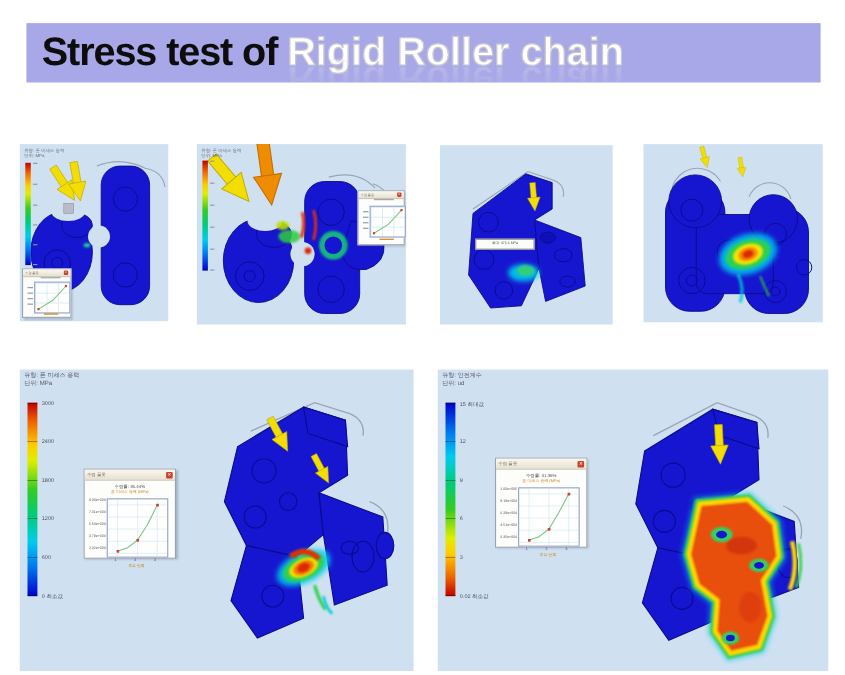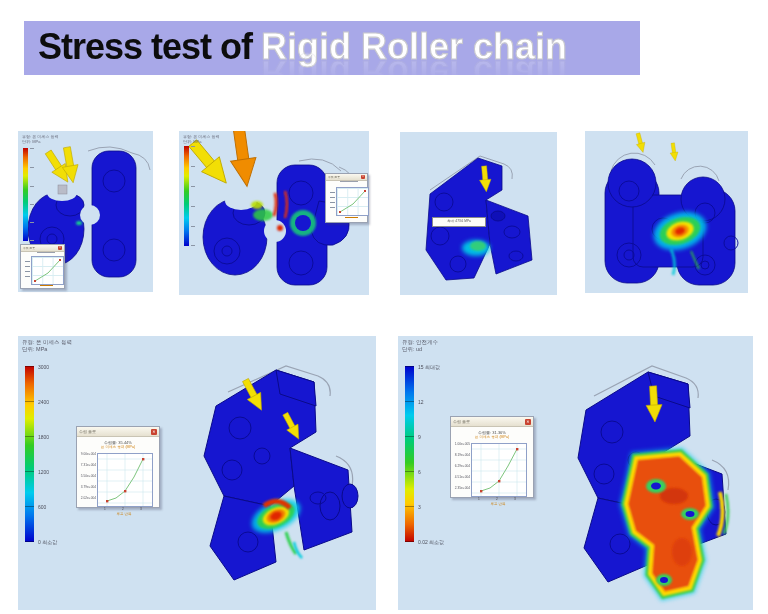--- a/index.html
+++ b/index.html
@@ -1,20 +1,20 @@
 <!DOCTYPE html>
 <html><head>
 <meta charset="utf-8">
 <style>
   html,body{margin:0;padding:0;background:#fff;}
   #page{position:relative;width:768px;height:614px;background:#ffffff;overflow:hidden;
         font-family:"Liberation Sans",sans-serif;}
 
   
-  .banner{position:absolute;left:24px;top:21px;width:616px;height:54px;background:#a8a8e8;
+  .banner{position:absolute;left:24px;top:21px;width:722px;height:54px;background:#a8a8e8;
           overflow:hidden;white-space:nowrap;padding-left:14px;box-sizing:border-box;}
   .t-black{font-size:36px;font-weight:bold;color:#0d0d0d;line-height:52px;letter-spacing:-1px;}
   .t-wrap{position:relative;display:inline-block;}
   .t-white{font-size:36px;font-weight:bold;color:#ffffff;letter-spacing:0px;line-height:52px;
            -webkit-text-stroke:1.1px #c7c7cf;text-shadow:0 0 1px #bdbdc8;}
   .t-reflect{position:absolute;left:0;top:26px;transform:scaleY(-1);opacity:.38;
              -webkit-mask-image:linear-gradient(to bottom,transparent 35%,rgba(0,0,0,.85) 100%);
              mask-image:linear-gradient(to bottom,transparent 35%,rgba(0,0,0,.85) 100%);}
 
   

